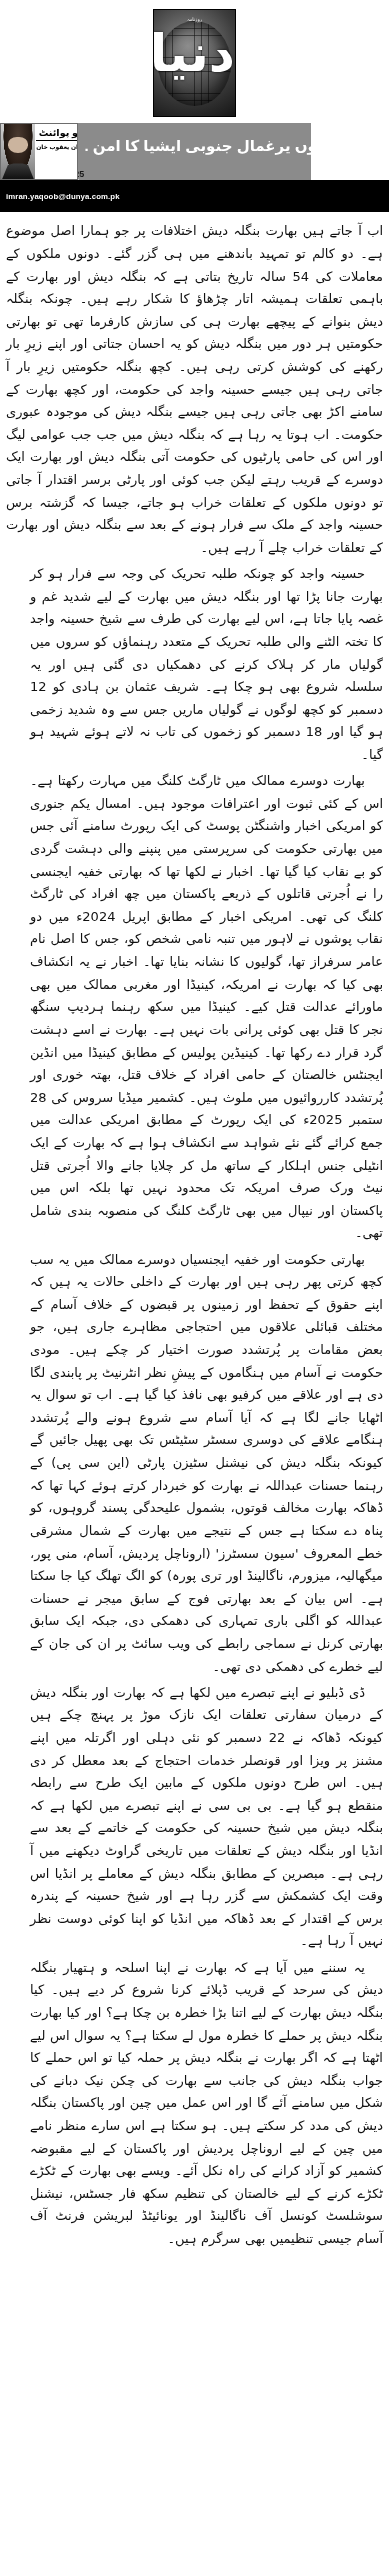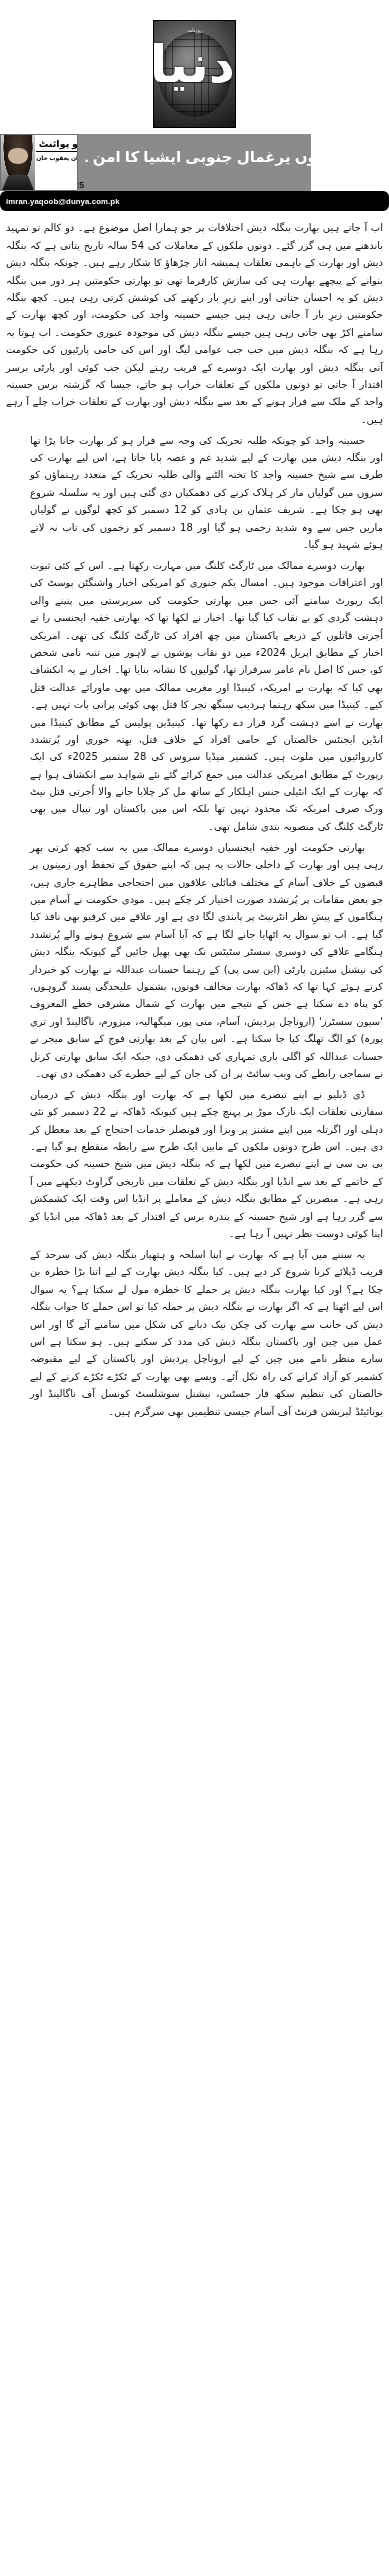--- a/index.html
+++ b/index.html
@@ -21,21 +21,21 @@
     width: 389px;
     min-height: 2576px;
     background: #fff;
     position: relative;
     box-sizing: border-box;
   }
 
   
   .masthead {
     width: 389px;
-    padding-top: 20px;
+    padding-top: 9px;
     display: flex;
     justify-content: center;
     align-items: flex-start;
   }
   .logo-box {
     width: 83px;
     height: 108px;
     background:
       radial-gradient(circle at 42% 34%, #8d8d8d 0%, #6b6b6b 26%, #3d3d3d 58%, #151515 100%),
       #111;
@@ -195,42 +195,41 @@
   }
 
   
   .email-bar {
     width: 389px;
     height: 13px;
     background: #000000;
     display: flex;
     align-items: center;
     justify-content: flex-end;
-    padding: 10px 6px;
-    box-sizing: border-box;
-    border-radius: 6px;
+    padding: 16px 6px;
+    box-sizing: border-box;
   }
   .email-bar span {
     color: #ffffff;
     font-size: 7.8px;
     font-weight: bold;
     direction: ltr;
     font-family: "Liberation Sans", sans-serif;
     letter-spacing: 0.1px;
   }
 
   
   .article {
     padding: 8.4px 6px 24px 6px;
     direction: rtl;
     text-align: justify;
     text-align-last: right;
   }
   .para {
-    font-size: 10px;
+    font-size: 13px;
     line-height: 1.74;
     margin: 0 0 3.6px 0;
     color: #111;
     font-family: "DejaVu Sans", "Liberation Sans", sans-serif;
     font-weight: 500;
     word-spacing: 0.3px;
     text-align: justify;
   }
   .para.indent {
     text-indent: 18px;

